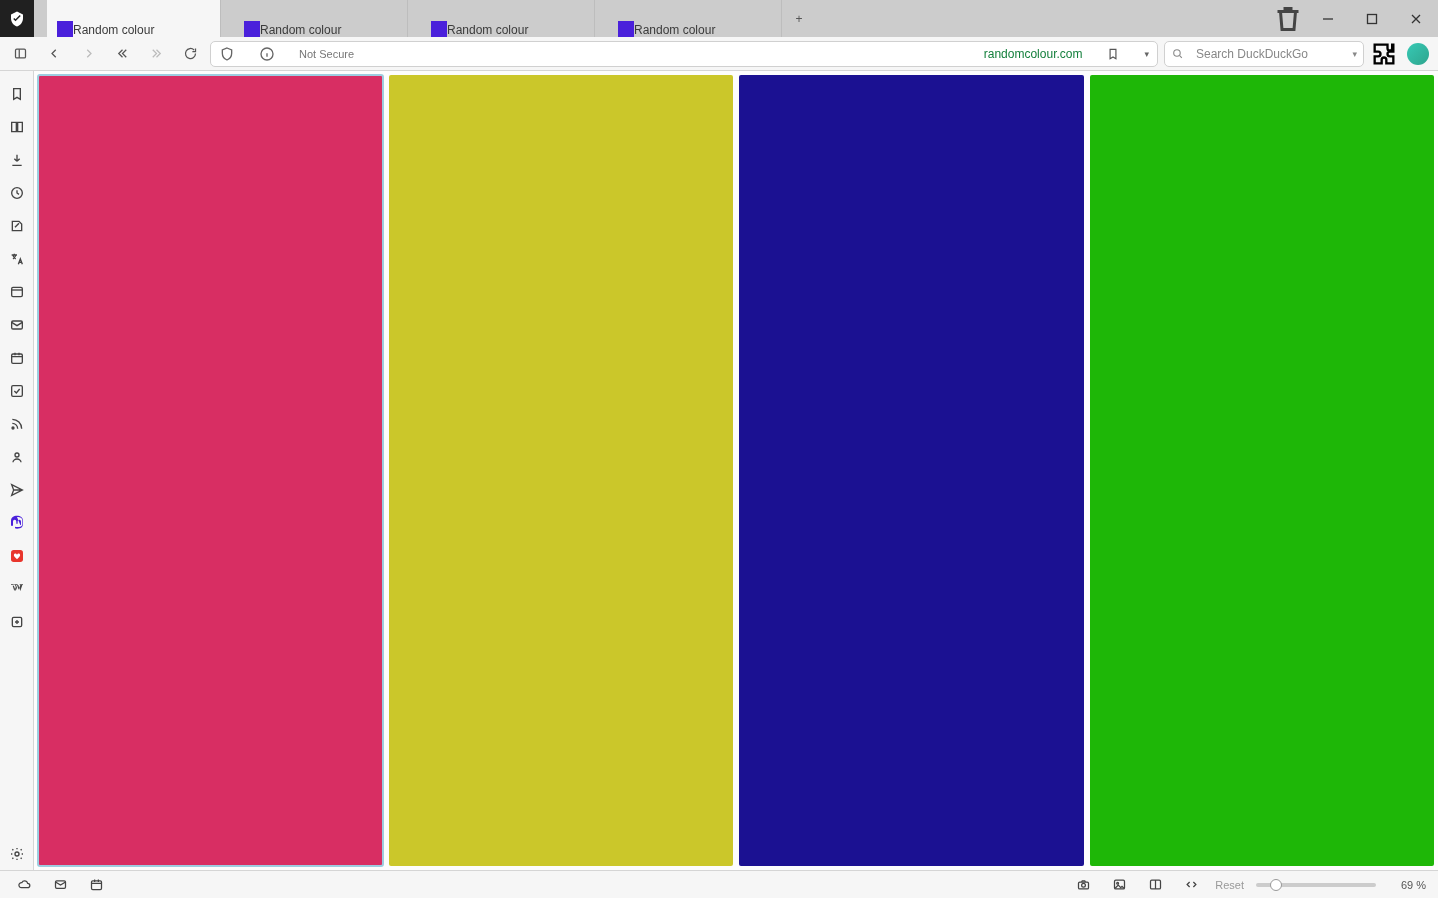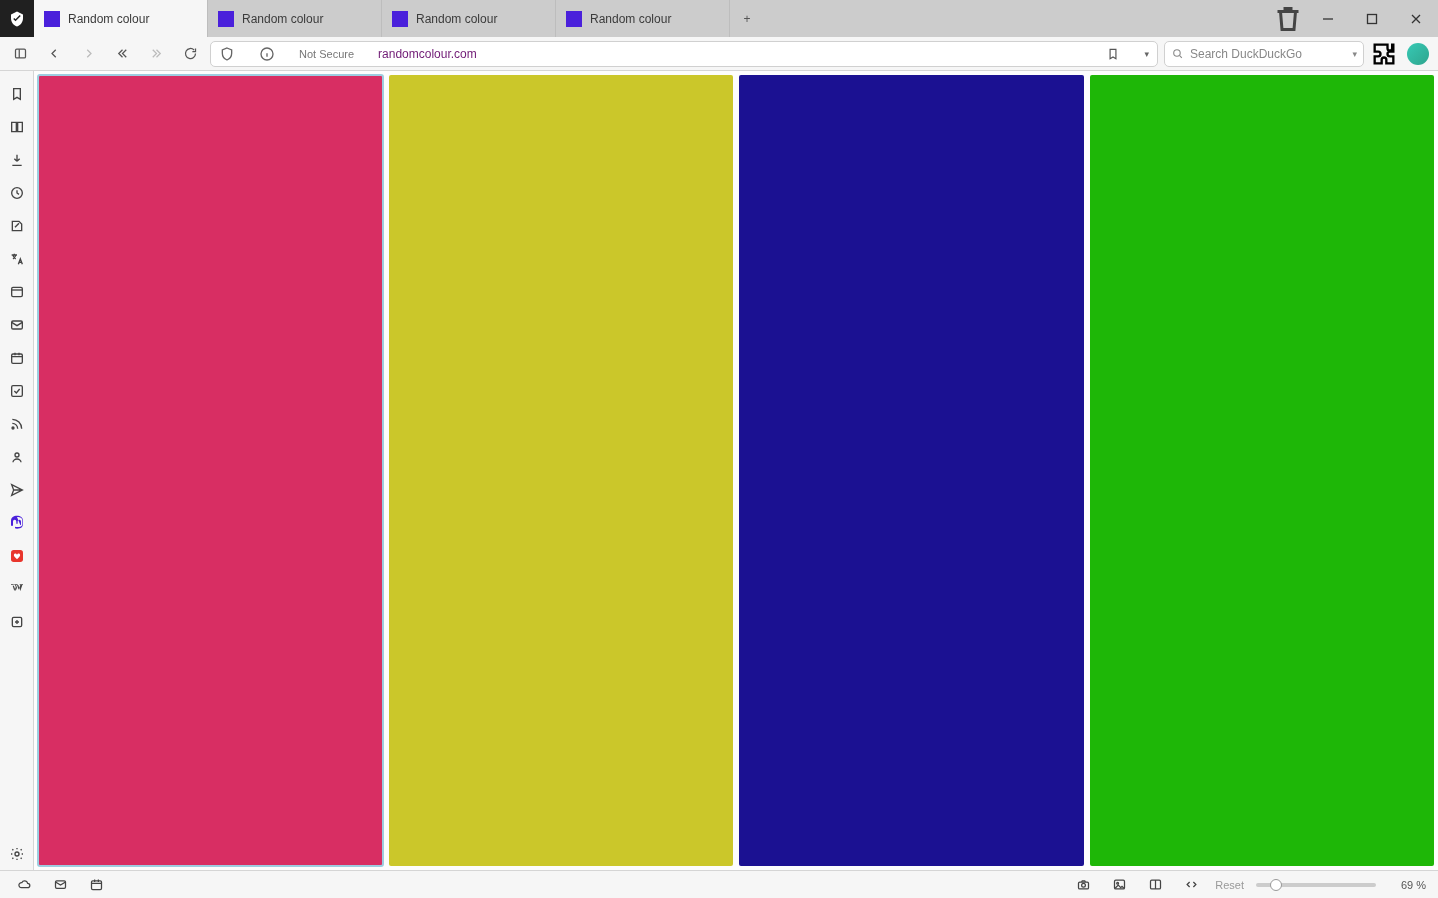--- a/index.html
+++ b/index.html
@@ -19,24 +19,25 @@
   display: flex; align-items: stretch;
   background: #cccccc;
 }
 .vivaldi-btn {
   width: 34px; display:flex; align-items:center; justify-content:center;
   background:#202020; color:#fff;
 }
 .vivaldi-btn svg { width:18px; height:18px; fill:#fff; }
 .tabs { display:flex; flex:0 0 auto; }
 .tab {
-  display:flex; align-items:center; gap:8px;
+  display:flex; align-items:flex-end; 
   width:174px; padding:0 10px;
   background:#cccccc; color:#3b3b3b;
   border-right:1px solid #bdbdbd;
+  margin-left:13px;
 }
 .tab.active { background:#f6f6f6; }
 .tab .favicon { width:16px; height:16px; background:#4a20db; flex:0 0 auto; }
 .tab .title { flex:1; white-space:nowrap; overflow:hidden; text-overflow:ellipsis; }
 .newtab-btn { width:34px; display:flex; align-items:center; justify-content:center; color:#555; font-size:16px; }
 .tabbar-spacer { flex:1; }
 .win-controls { display:flex; }
 .win-btn { width:44px; display:flex; align-items:center; justify-content:center; color:#333; }
 .win-btn svg { width:14px; height:14px; }
 .trash-btn { width:36px; display:flex; align-items:center; justify-content:center; color:#444; }
@@ -50,26 +51,26 @@
 }
 .abtn { width:28px; height:28px; display:flex; align-items:center; justify-content:center; color:#555; border-radius:4px; }
 .abtn.disabled { color:#bbb; }
 .abtn svg { width:15px; height:15px; }
 .urlfield {
   flex:1; height:26px; background:#ffffff; border:1px solid #d0d0d0; border-radius:5px;
   display:flex; align-items:center; gap:24px; padding:0 8px;
 }
 .urlfield .shield, .urlfield .info { width:16px; height:16px; color:#666; }
 .urlfield .notsecure { color:#777; font-size:11px; }
-.urlfield .url { color:#701a75; flex:1; }
+.urlfield .url { color:#15803d; flex:1;text-align:right; }
 .urlfield .bk { width:14px; height:14px; color:#555; }
 .urlfield .caret { color:#666; font-size:9px; }
 .searchfield {
   width:200px; height:26px; background:#fff; border:1px solid #d0d0d0; border-radius:5px;
-  display:flex; align-items:center; padding:0 6px; gap:6px; color:#888;
+  display:flex; align-items:center; padding:0 6px; gap:12px; color:#888;
 }
 .searchfield svg { width:13px; height:13px; }
 .searchfield .caret { margin-left:auto; font-size:9px; color:#888; }
 .ext-btn, .profile-btn { width:28px; height:28px; display:flex; align-items:center; justify-content:center; }
 .profile-avatar { width:22px; height:22px; border-radius:50%; background:linear-gradient(135deg,#37c9b5,#2ea58d); }
 
 
 .sidepanel {
   grid-row:3; grid-column:1;
   background:#f6f6f6; border-right:1px solid #d5d5d5;

